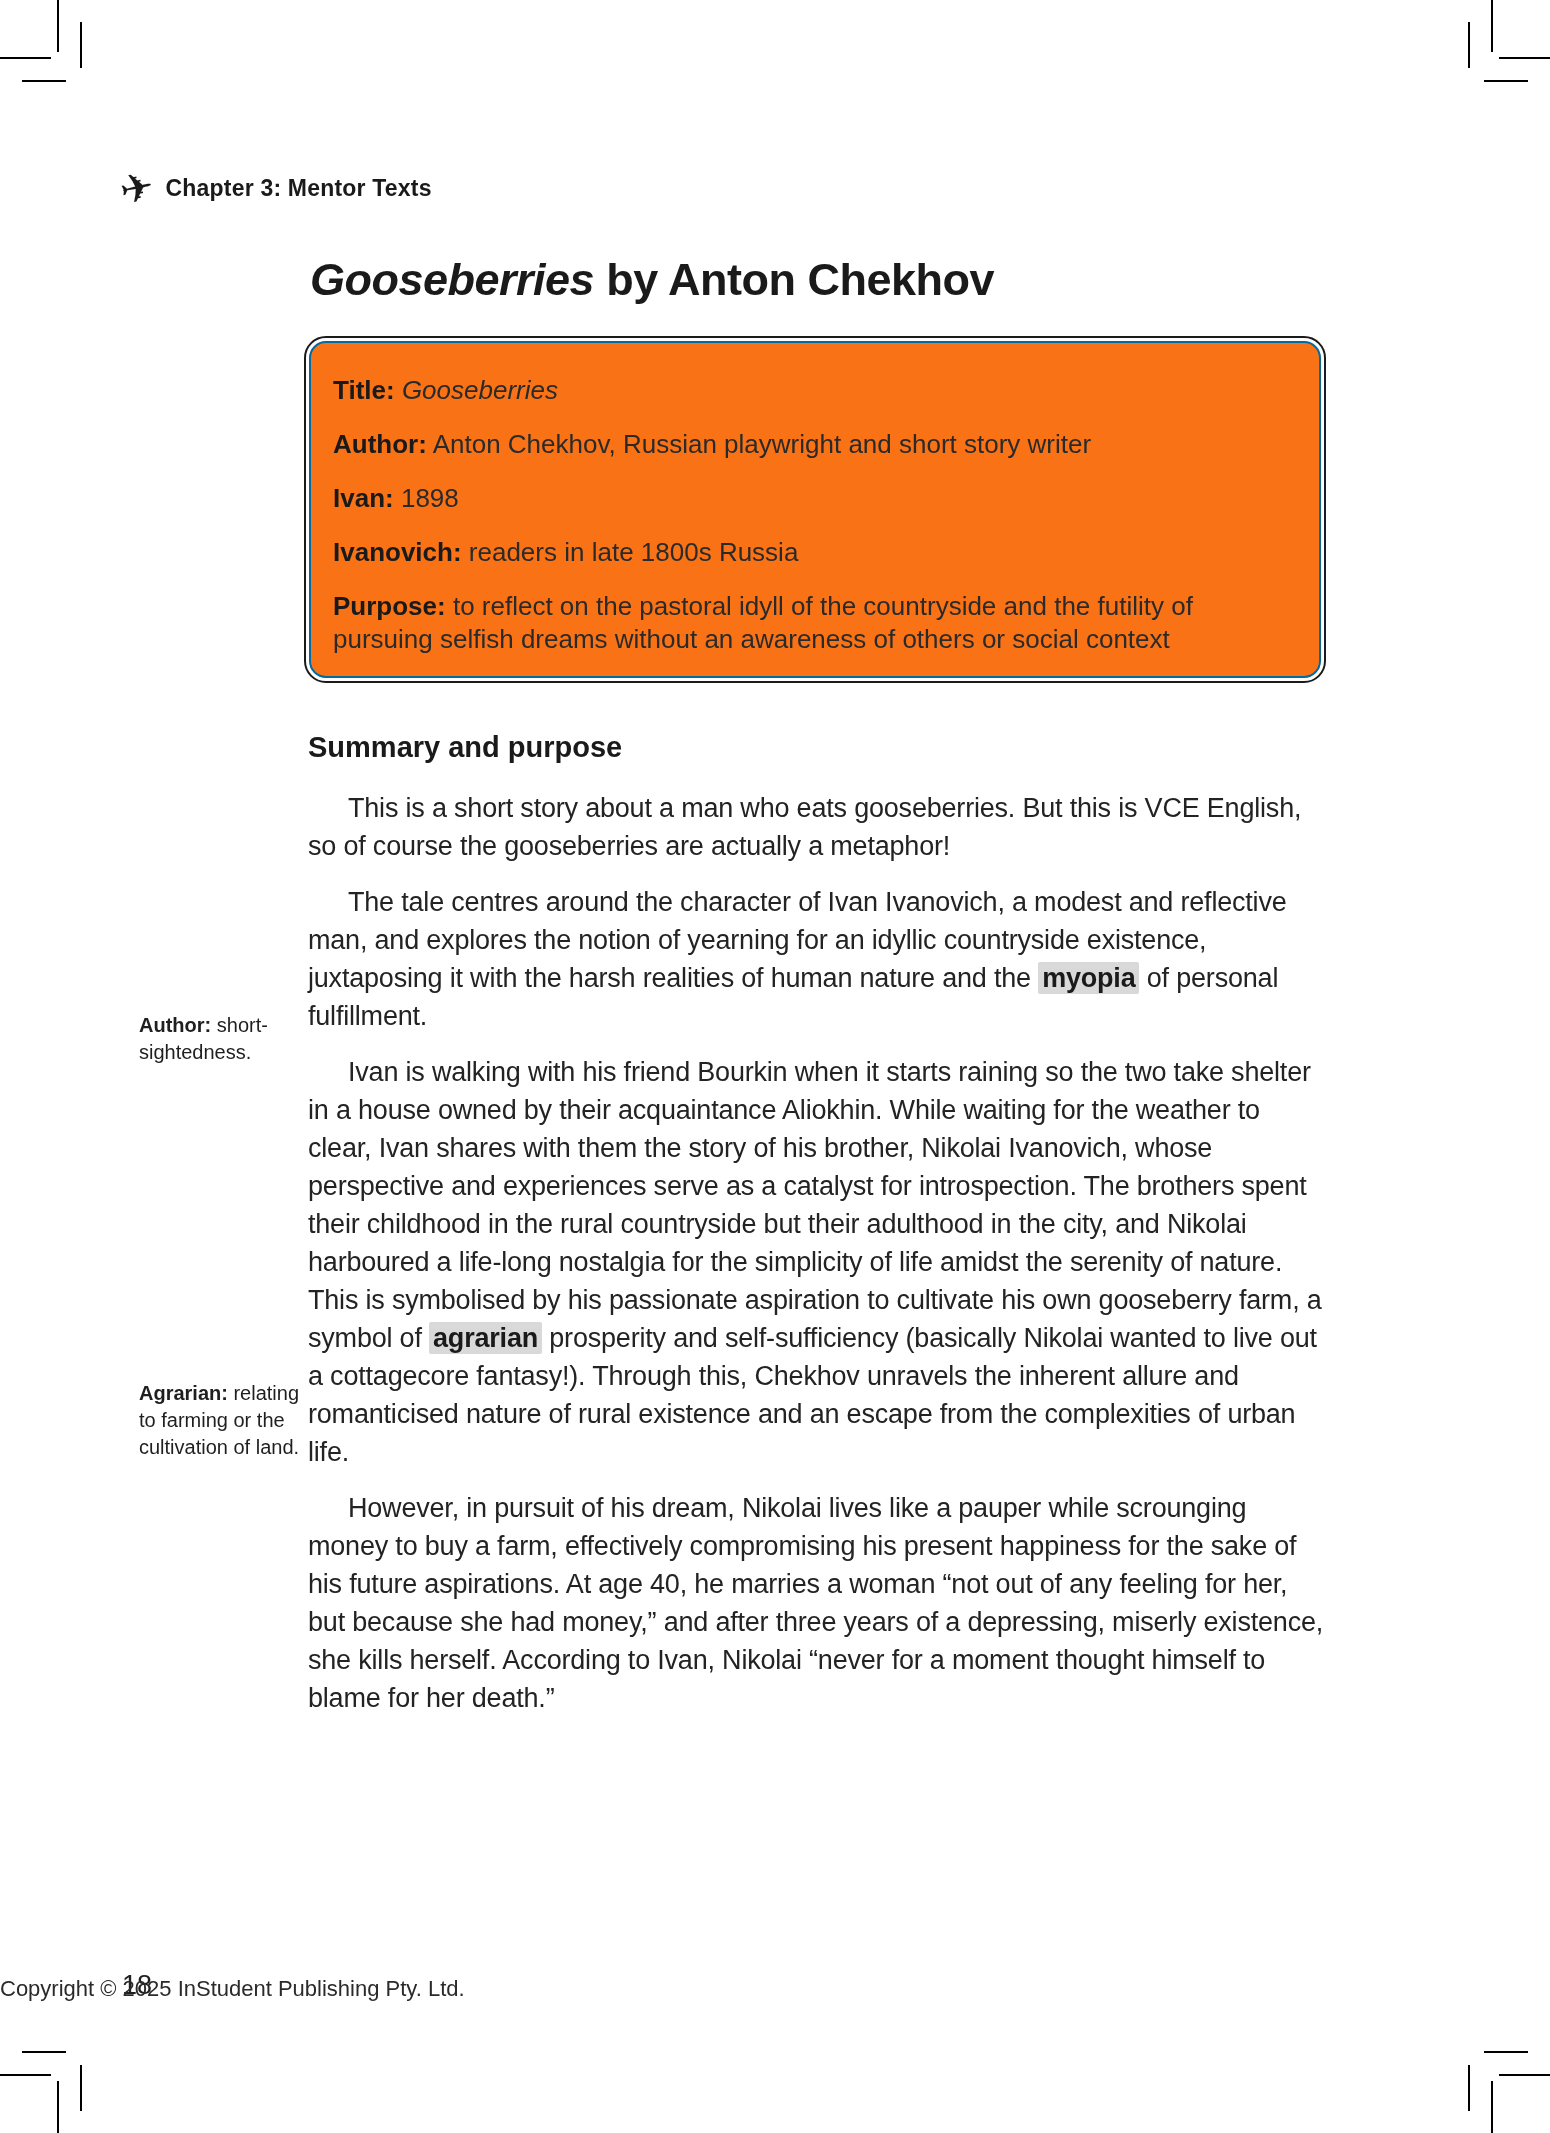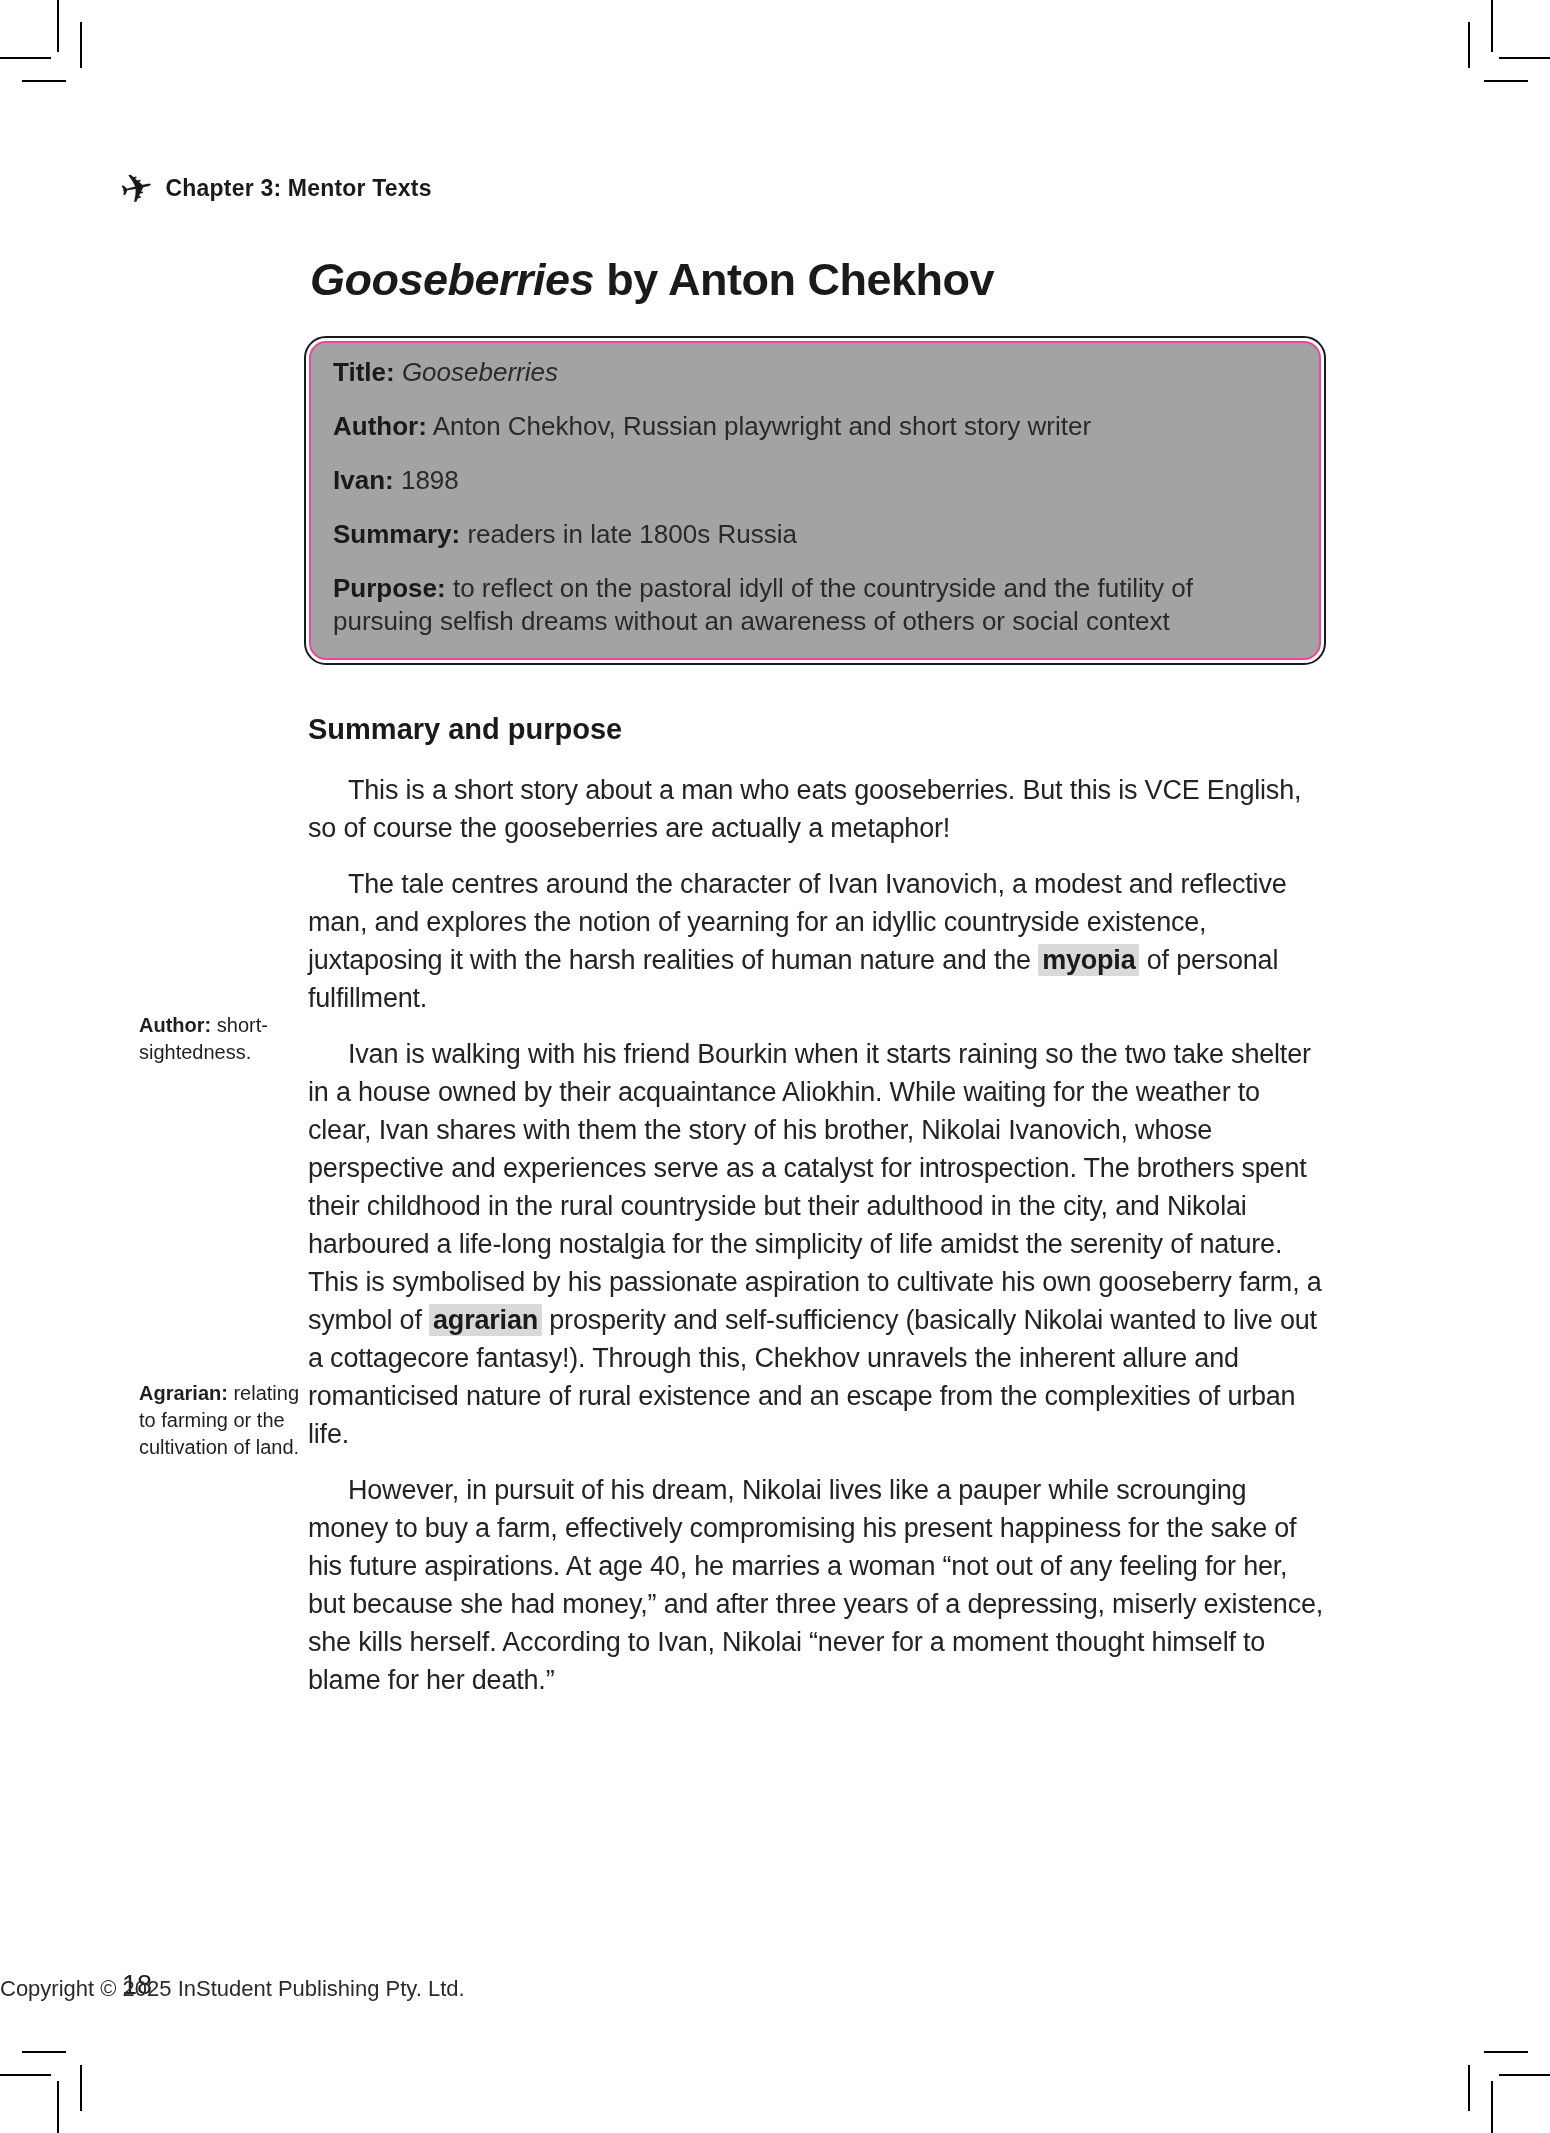--- a/index.html
+++ b/index.html
@@ -55,22 +55,22 @@
     letter-spacing:-0.5px;
   }
   h1.title .t-italic{font-style:italic;}
 
   
   .infobox-outer{
     border:2px solid #1a1a1a;border-radius:22px;padding:3px;
     width:1022px;margin-left:-4px;box-sizing:border-box;
   }
   .infobox{
-    background:#a3a3a3;border:2px solid #ec4899;border-radius:17px;
-    padding:0 22px 16px 22px;box-sizing:border-box;
+    background:#f97316;border:2px solid #0369a1;border-radius:17px;
+    padding:18px 22px 16px 22px;box-sizing:border-box;
   }
   .infobox .row{
     font-size:26px;line-height:33px;color:#2a2a2a;
     margin:13px 0 21px 0;
   }
   .infobox .row:last-child{margin-bottom:4px;}
   .infobox .lbl{font-weight:bold;color:#1a1a1a;}
   .infobox .val-italic{font-style:italic;}
 
   
@@ -137,21 +137,21 @@
 
   <div class="main">
 
     <h1 class="title"><span class="t-italic">Gooseberries</span><span> by Anton Chekhov</span></h1>
 
     <div class="infobox-outer">
       <div class="infobox">
         <div class="row"><span class="lbl">Title:</span> <span class="val-italic">Gooseberries</span></div>
         <div class="row"><span class="lbl">Author:</span> <span>Anton Chekhov, Russian playwright and short story writer</span></div>
         <div class="row"><span class="lbl">Ivan:</span> <span>1898</span></div>
-        <div class="row"><span class="lbl">Summary:</span> <span>readers in late 1800s Russia</span></div>
+        <div class="row"><span class="lbl">Ivanovich:</span> <span>readers in late 1800s Russia</span></div>
         <div class="row"><span class="lbl">Purpose:</span> <span>to reflect on the pastoral idyll of the countryside and the futility of pursuing selfish dreams without an awareness of others or social context</span></div>
       </div>
     </div>
 
     <h2 class="section-heading">Summary and purpose</h2>
 
     <p class="body-para"><span>This is a short story about a man who eats gooseberries. But this is VCE English, so of course the gooseberries are actually a metaphor!</span></p>
     <p class="body-para"><span>The tale centres around the character of Ivan Ivanovich, a modest and reflective man, and explores the notion of yearning for an idyllic countryside existence, juxtaposing it with the harsh realities of human nature and the </span><span class="hl">myopia</span><span> of personal fulfillment.</span></p>
     <p class="body-para"><span>Ivan is walking with his friend Bourkin when it starts raining so the two take shelter in a house owned by their acquaintance Aliokhin. While waiting for the weather to clear, Ivan shares with them the story of his brother, Nikolai Ivanovich, whose perspective and experiences serve as a catalyst for introspection. The brothers spent their childhood in the rural countryside but their adulthood in the city, and Nikolai harboured a life-long nostalgia for the simplicity of life amidst the serenity of nature. This is symbolised by his passionate aspiration to cultivate his own gooseberry farm, a symbol of </span><span class="hl">agrarian</span><span> prosperity and self-sufficiency (basically Nikolai wanted to live out a cottagecore fantasy!). Through this, Chekhov unravels the inherent allure and romanticised nature of rural existence and an escape from the complexities of urban life.</span></p>
     <p class="body-para"><span>However, in pursuit of his dream, Nikolai lives like a pauper while scrounging money to buy a farm, effectively compromising his present happiness for the sake of his future aspirations. At age 40, he marries a woman “not out of any feeling for her, but because she had money,” and after three years of a depressing, miserly existence, she kills herself. According to Ivan, Nikolai “never for a moment thought himself to blame for her death.”</span></p>

